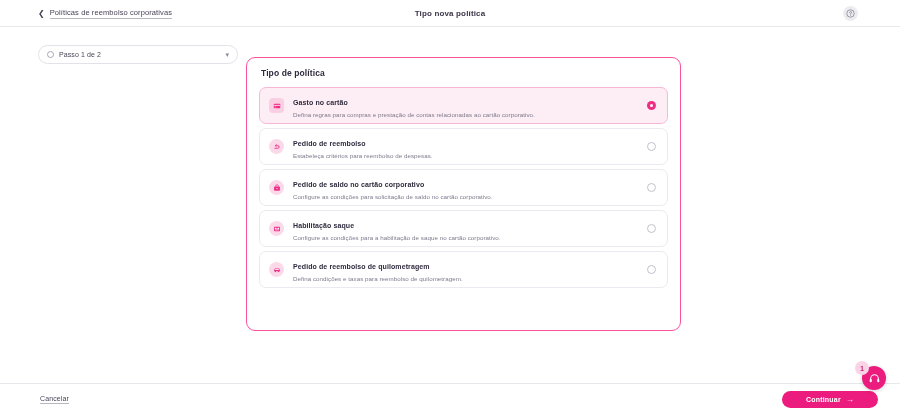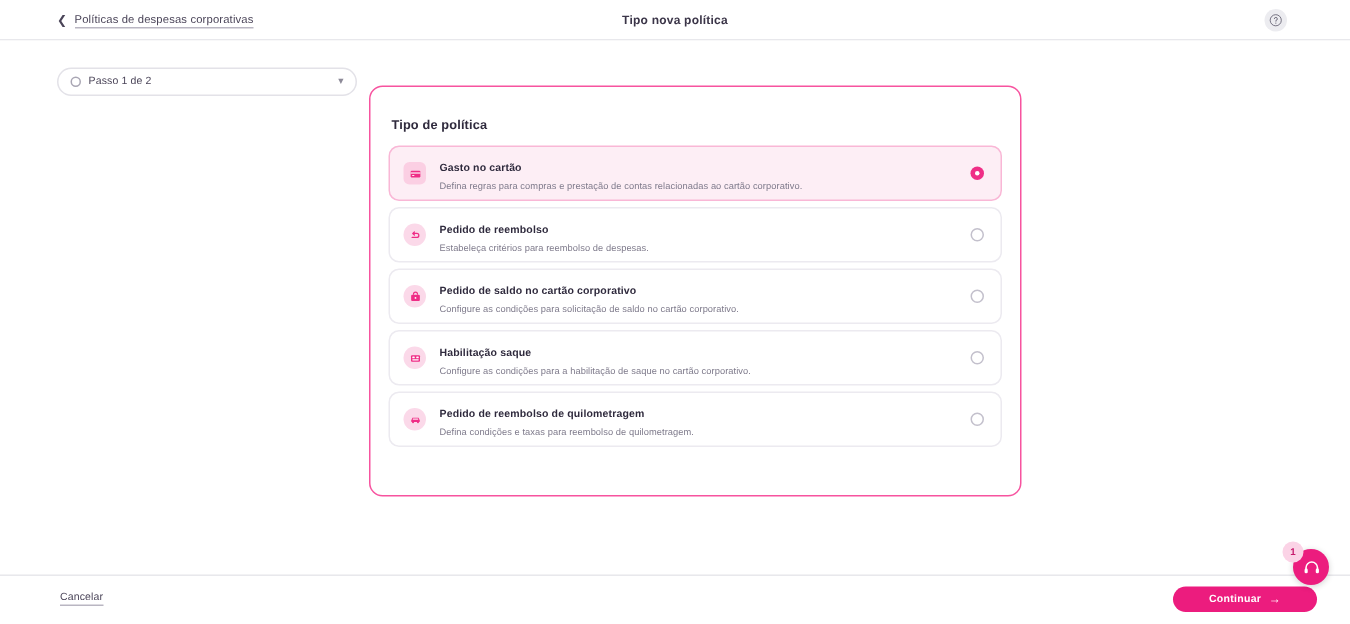--- a/index.html
+++ b/index.html
@@ -81,21 +81,21 @@
   .step-label { font-size: 7px; color: #4a4458; flex: 1 1 auto; letter-spacing: .1px;}
   .step-chev { font-size: 7px; color: #8d8a98; line-height: 1; }
 
   
   .policy-card {
     position: absolute; left: 246px; top: 30px;
     width: 435px; height: 274px;
     border: 1.4px solid #f7539f;
     border-radius: 9px;
     background: #ffffff;
-    padding: 18px 12px;
+    padding: 8px 12px;
   }
   .card-title {
     font-size: 8.5px; font-weight: bold; color: #2f2a3d;
     margin: 2px 0 9px 2px; letter-spacing: .1px;
   }
   .options { display: flex; flex-direction: column; gap: 4px; }
 
   .option {
     position: relative;
     height: 37px;
@@ -194,21 +194,21 @@
   .continue-arrow { font-size: 8px; line-height: 1; }
 </style>
 </head>
 <body>
 
 <div class="app">
 
   <div class="topbar">
     <div class="back-link">
       <span class="back-chevron">❮</span>
-      <span class="back-text">Políticas de despesas corporativas</span>
+      <span class="back-text">Políticas de reembolso corporativas</span>
     </div>
     <div class="topbar-title">Tipo nova política</div>
     <div class="help-btn">
       <svg width="9" height="9" viewBox="0 0 16 16" aria-hidden="true">
         <circle cx="8" cy="8" r="6.6" fill="none" stroke="#6d6a7a" stroke-width="1.1"></circle>
         <path d="M6.3 6.1a1.8 1.8 0 1 1 1.9 2.1v1" fill="none" stroke="#6d6a7a" stroke-width="1.1" stroke-linecap="round"></path>
         <circle cx="8.1" cy="11.3" r=".75" fill="#6d6a7a"></circle>
       </svg>
     </div>
   </div>

